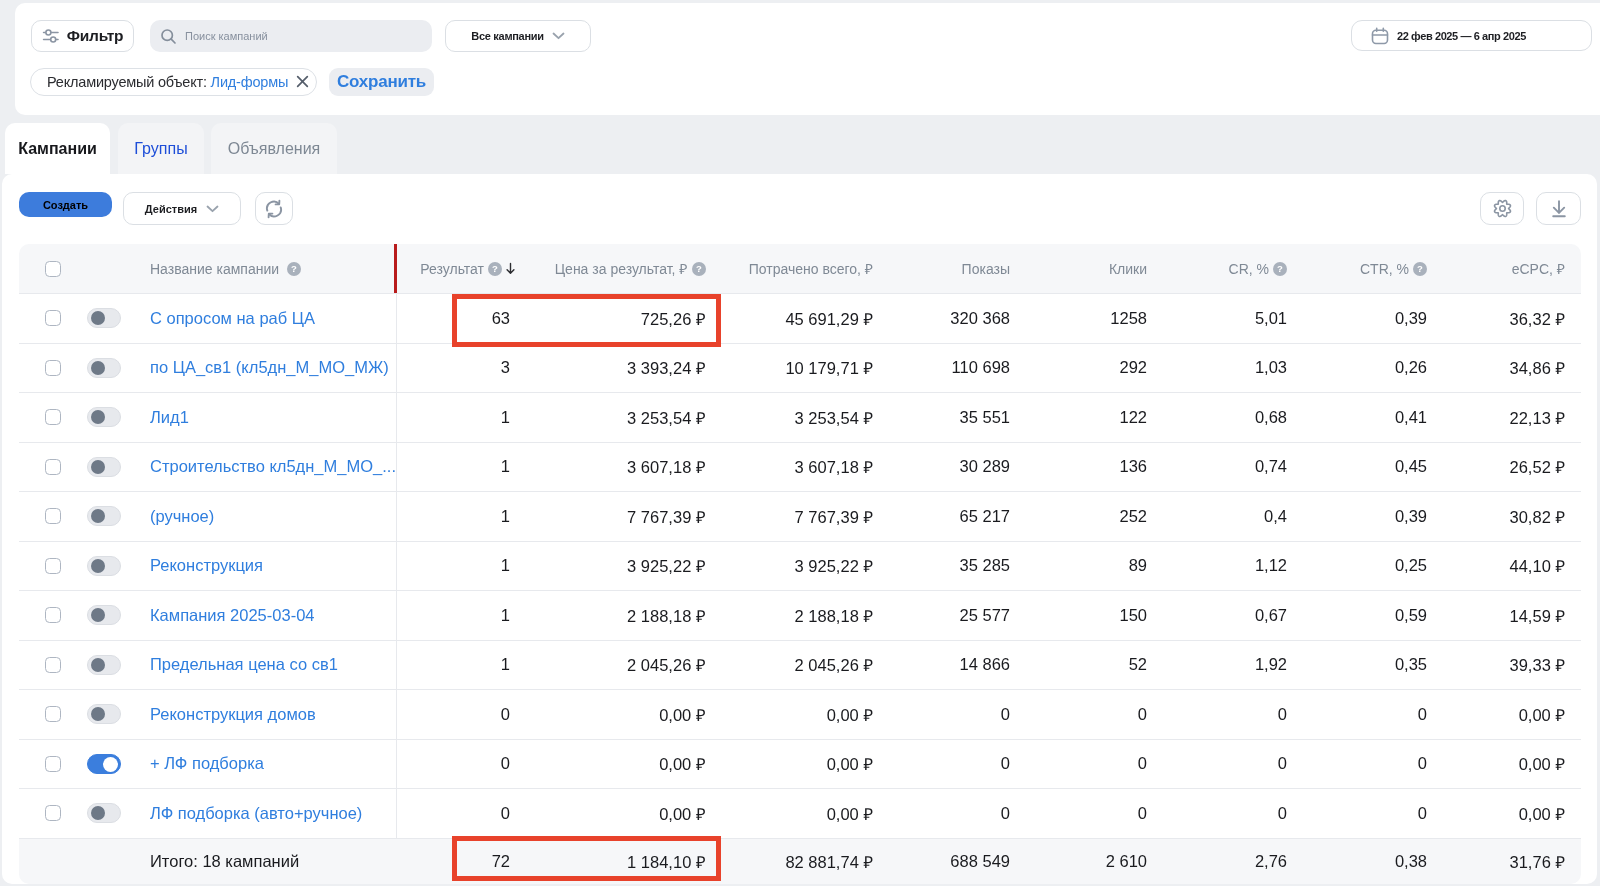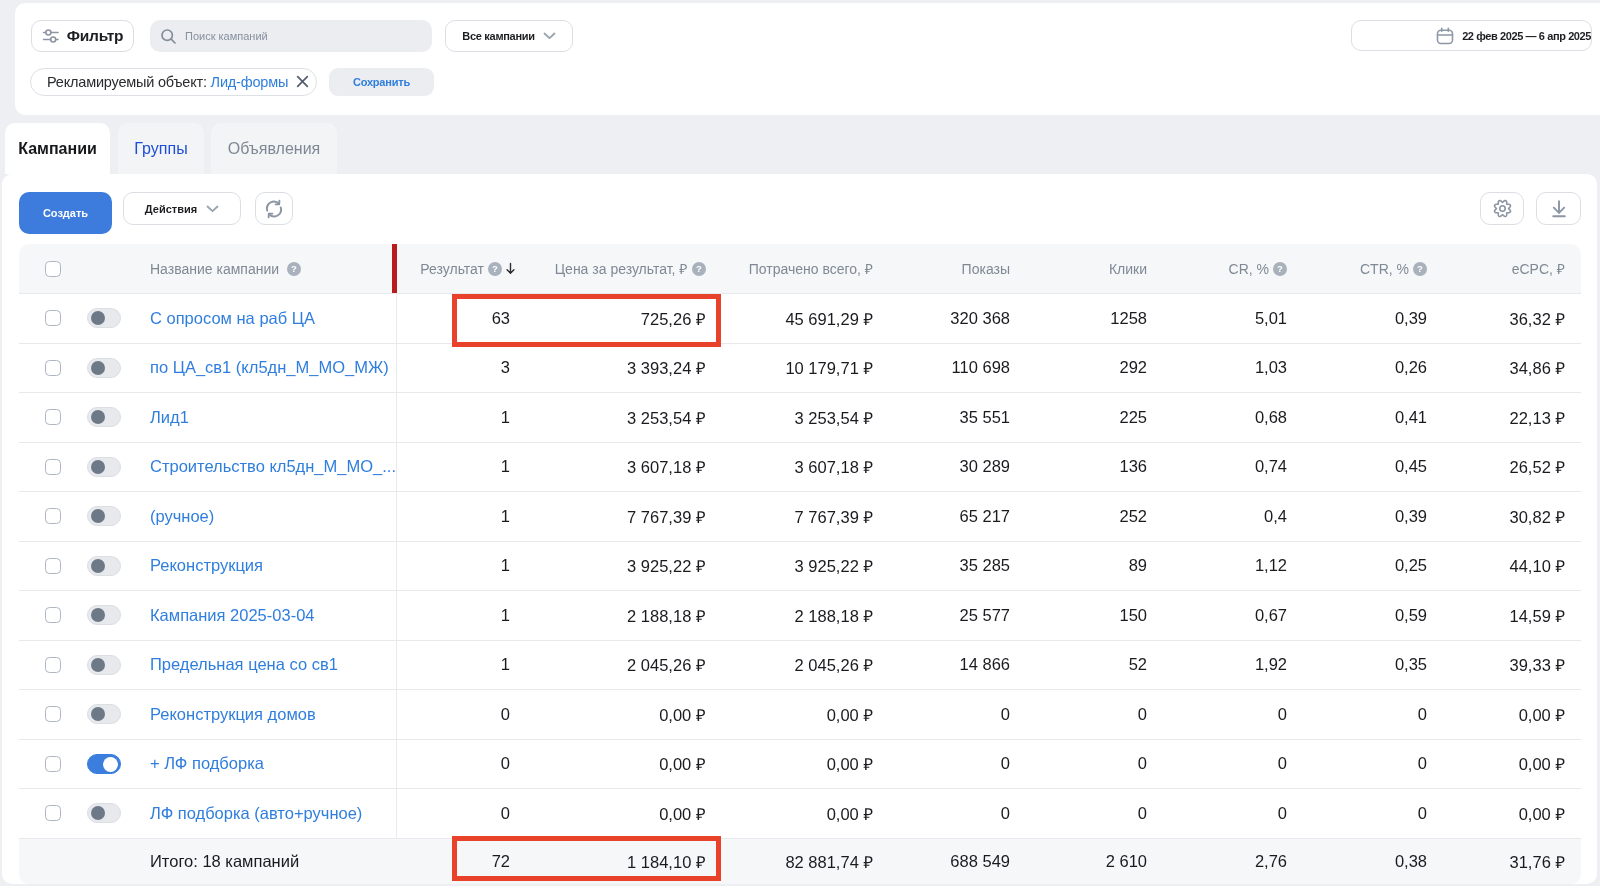--- a/index.html
+++ b/index.html
@@ -1,46 +1,46 @@
 <!DOCTYPE html>
 <html><head><meta charset="utf-8">
 <style>
 * { margin:0; padding:0; box-sizing:border-box; }
 html,body { width:1600px; height:886px; background:#edeff2; font-family:"Liberation Sans",sans-serif; overflow:hidden; position:relative; }
 .toppanel { position:absolute; left:2px; top:3px; width:1595px; height:112px; background:#fff; border-radius:10px;margin-left:13px; }
 .btn { position:absolute; display:flex; align-items:center; justify-content:center; background:#fff; border:1px solid #dbdfe4; border-radius:10px; font-size:11px; color:#1d1e22; }
 
 .b-filter { left:16px; top:17px; width:103px; height:32px; gap:7px; font-weight:bold; font-size:15.5px; letter-spacing:-0.2px; }
 .b-search { left:135px; top:17px; width:282px; height:32px; background:#ebedf1; border:none; border-radius:10px; justify-content:flex-start; padding-left:10px; gap:8px; color:#87909e; }
-.b-all { left:430px; top:17px; width:128px; height:32px; font-weight:bold; gap:8px; letter-spacing:-0.3px; }
-.b-date { left:1336px; top:17px; width:241px; height:31px; font-weight:bold; gap:8px; letter-spacing:-0.4px; justify-content:flex-end; padding-left:18px; gap:7px; }
+.b-all { left:430px; top:17px; width:146px; height:32px; font-weight:bold; gap:8px; letter-spacing:-0.3px; }
+.b-date { left:1336px; top:17px; width:241px; height:31px; font-weight:bold; gap:8px; letter-spacing:-0.4px; justify-content:flex-start; padding-left:18px; gap:7px;border-radius:11px; }
 .chip { position:absolute; left:15px; top:64.5px; width:287px; height:28px; border:1px solid #dde1e6; border-radius:14px; display:flex; align-items:center; padding-left:16px; gap:7px; font-size:14.5px; letter-spacing:-0.2px; color:#2b2c30; background:#fff; white-space:nowrap;text-align:center; }
 .chip .bl { color:#2f7ede; }
-.b-save { left:314px; top:64.5px; width:105px; height:28px; background:#ebedf1; border:none; border-radius:9px; color:#2f7ede; font-weight:bold; font-size:11px; letter-spacing:-0.2px; }
+.b-save { left:314px; top:64.5px; width:105px; height:28px; background:#ebedf1; border:none; border-radius:9px; color:#2f7ede; font-weight:bold; font-size:17px; letter-spacing:-0.2px; }
 
 .tab { position:absolute; top:123px; height:51px; border-radius:10px 10px 0 0; display:flex; align-items:center; justify-content:center; font-size:16px; }
 .tab1 { left:5px; width:105px; background:#fff; color:#17181c; font-weight:bold; }
 .tab2 { left:118px; width:86px; background:#f3f4f6; color:#1d4ed8; }
 .tab3 { left:211px; width:126px; background:#f3f4f6; color:#7e8894; }
 .card { position:absolute; left:2px; top:174px; width:1595px; height:710px; background:#fff; border-radius:10px; }
 
-.b-create { left:17px; top:18px; width:93px; height:42px; background:#3d7cdc; border:none; color:#ffffff; font-weight:bold; }
+.b-create { left:17px; top:18px; width:93px; height:25px; background:#3d7cdc; border:none; color:#000000; font-weight:bold; }
 .b-act { left:121px; top:18px; width:118px; height:33px; font-weight:bold; gap:9px; }
 .b-ref { left:253px; top:18px; width:38px; height:33px; }
 .b-gear { left:1478px; top:18px; width:44px; height:33px; }
 .b-dl { left:1534px; top:18px; width:45px; height:33px; }
 
 .table { position:absolute; left:17px; top:70px; width:1562px; }
 .thead { height:50px; background:#f6f7f9; border-radius:10px 10px 0 0; color:#7f8995; font-size:14px; border-bottom:1px solid #e7e9ed; }
 .trow { height:49.5px; background:#fff; border-bottom:1px solid #e7e9ed; color:#1a1b1f; font-size:16.5px; }
 .thead, .trow, .tfoot { display:grid; grid-template-columns:378px 113px 195.5px 167.5px 137px 137px 140px 140px 138px; align-items:center; }
 .cell { text-align:right; }
 .hc { text-align:right; display:flex; align-items:center; justify-content:flex-end; gap:4px; }
 .cname { position:relative; height:100%; border-right:1px solid #e7e9ed; display:flex; align-items:center; }
-.thead .cname { border-right:5px solid #b91c1c;text-align:right; }
+.thead .cname { border-right:3px solid #b91c1c;text-align:right; }
 .cb { position:absolute; left:26px; width:16px; height:16px; border:1.5px solid #aeb6c2; border-radius:4.5px; background:#fff; }
 .tg { position:absolute; left:68px; width:34px; height:20px; border-radius:10px; background:#e7e9ed; border:1px solid #dbdee3; }
 .tg .knob { position:absolute; left:3px; top:2px; width:14px; height:14px; border-radius:50%; background:#6e7987; }
 .tg.on { background:#3b7edd; border-color:#3b7edd; }
 .tg.on .knob { left:auto; right:2px; top:2px; width:15px; height:15px; background:#fff; }
 .lnk { margin-left:131px; color:#2f7ede; }
 .thead .hname { margin-left:131px; display:flex; align-items:center; gap:8px; }
 .tfoot { height:45px; background:#f6f7f9; border-radius:0 0 10px 10px; font-size:16.5px; color:#1a1b1f; }
 .tfoot .cname { border-right:none; }
 .itogo { margin-left:131px; }
@@ -215,21 +215,21 @@
           <div class="cb"></div>
           <div class="tg">
             <div class="knob"></div>
           </div>
           <a class="lnk">Лид1</a>
         </div>
 <div class="cell">1</div>
         <div class="cell">3 253,54 ₽</div>
         <div class="cell">3 253,54 ₽</div>
         <div class="cell">35 551</div>
-        <div class="cell">225</div>
+        <div class="cell">122</div>
         <div class="cell">0,68</div>
         <div class="cell">0,41</div>
         <div class="cell">22,13 ₽</div>
 </div>
 <div class="trow">
 <div class="cname">
           <div class="cb"></div>
           <div class="tg">
             <div class="knob"></div>
           </div>

